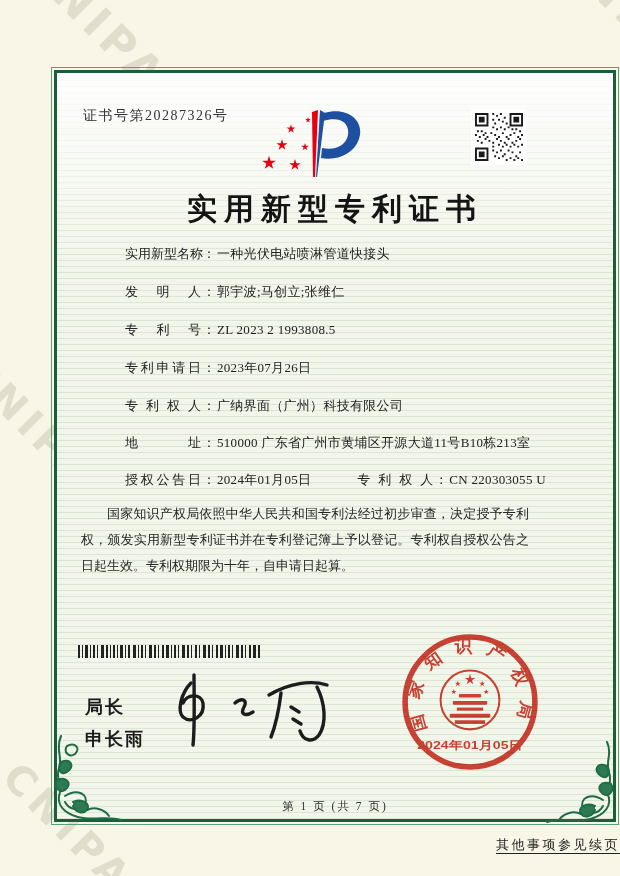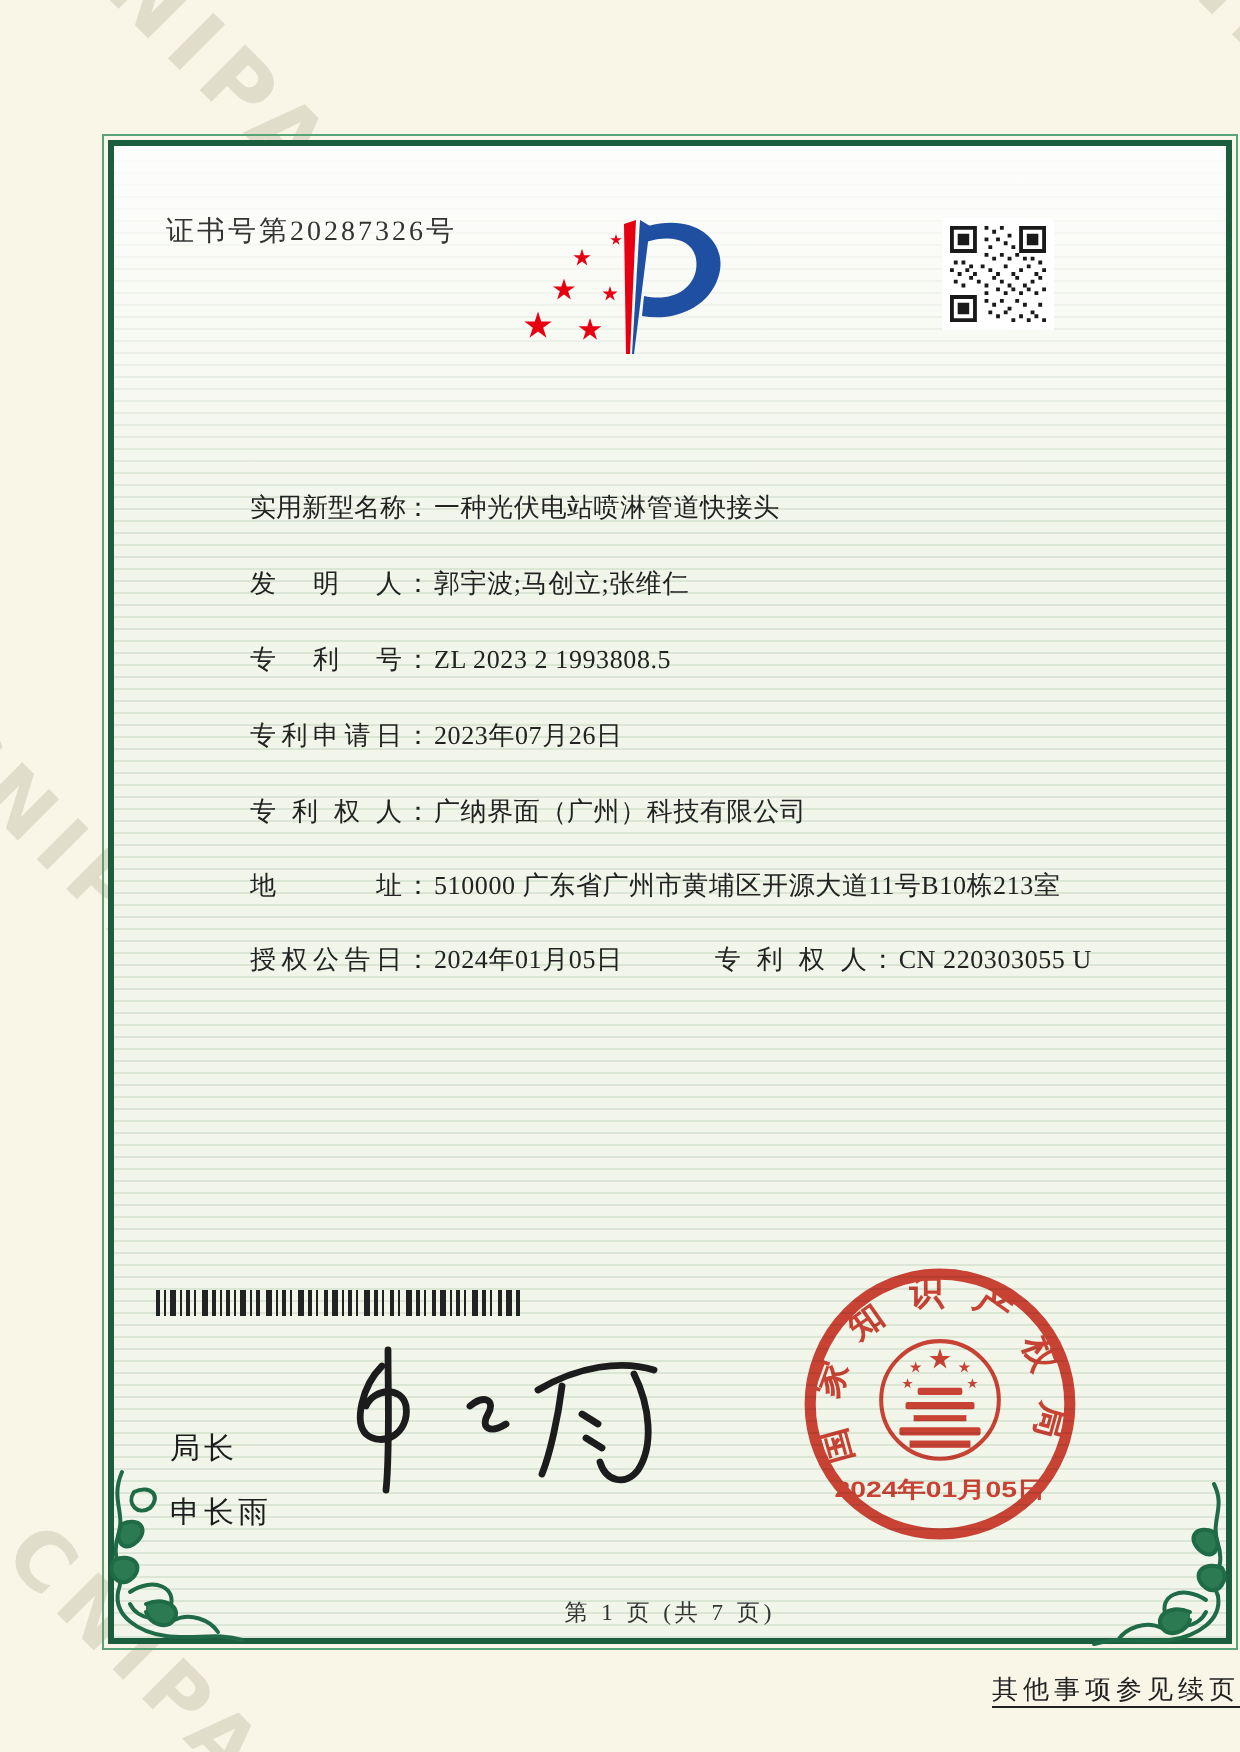--- a/index.html
+++ b/index.html
@@ -40,21 +40,21 @@
   .fvalue { font-size:13px; letter-spacing:0.3px; }
   .pair2 { margin-left:46px; }
 
   .paras { position:absolute; left:24px; top:428px; width:448px; font-size:13px;
            line-height:26px; color:#262626; text-align:justify; }
   .paras p { text-indent:2em; }
 
   .barcode { position:absolute; left:21px; top:572px; }
 
   .sig-label { position:absolute; left:28px; font-family:"Liberation Sans","DejaVu Sans",sans-serif;
-               font-weight:400; font-size:15px; color:#1c1c1c; letter-spacing:2px;margin-top:20px; }
+               font-weight:700; font-size:18px; color:#1c1c1c; letter-spacing:2px; }
   .signature { position:absolute; left:100px; top:596px; }
 
   .seal { position:absolute; left:342px; top:558px; opacity:0.95; mix-blend-mode:multiply; }
 
   .page-num { position:absolute; left:0; top:726px; width:100%; text-align:center;
               font-size:11.5px; letter-spacing:2px; color:#333; }
 
   .ornament { position:absolute; pointer-events:none; }
   .orn-bl { left:-10px; bottom:-9px; }
   .orn-br { right:-8px; bottom:-9px; transform:scaleX(-1); }
@@ -100,20 +100,21 @@
 
       <div class="qr-wrap">
         <svg width="48" height="48" viewBox="0 0 25 25">
           <path fill="#1a1a1a" fill-rule="evenodd" d="M0 0h7v7H0z M1 1h5v5H1z M2 2h3v3H2z
             M18 0h7v7h-7z M19 1h5v5h-5z M20 2h3v3h-3z
             M0 18h7v7H0z M1 19h5v5h-5z M2 20h3v3h-3z"></path>
           <path fill="#1a1a1a" d="M9 0h1v1H9z M11 1h1v1h-1z M13 0h1v1h-1z M15 2h1v1h-1z M9 3h1v1H9z M12 3h1v1h-1z M14 4h1v1h-1z M10 5h1v1h-1z M16 5h1v1h-1z M9 7h1v1H9z M11 8h1v1h-1z M13 7h1v1h-1z M15 8h1v1h-1z M17 7h1v1h-1z M19 8h1v1h-1z M21 8h1v1h-1z M23 9h1v1h-1z M1 9h1v1H1z M3 9h1v1H3z M5 10h1v1H5z M0 11h1v1H0z M2 12h1v1H2z M4 11h1v1H4z M6 12h1v1H6z M8 10h1v1H8z M10 11h1v1h-1z M12 12h1v1h-1z M14 10h1v1h-1z M16 12h1v1h-1z M18 11h1v1h-1z M20 10h1v1h-1z M22 12h1v1h-1z M24 11h1v1h-1z M1 14h1v1H1z M3 15h1v1H3z M5 13h1v1H5z M7 14h1v1H7z M9 15h1v1H9z M11 13h1v1h-1z M13 14h1v1h-1z M15 15h1v1h-1z M17 13h1v1h-1z M19 15h1v1h-1z M21 14h1v1h-1z M23 13h1v1h-1z M9 17h1v1H9z M12 16h1v1h-1z M14 17h1v1h-1z M16 16h1v1h-1z M18 17h1v1h-1z M20 16h1v1h-1z M22 17h1v1h-1z M24 16h1v1h-1z M9 19h1v1H9z M11 20h1v1h-1z M13 19h1v1h-1z M15 21h1v1h-1z M17 19h1v1h-1z M19 20h1v1h-1z M21 22h1v1h-1z M23 20h1v1h-1z M10 22h1v1h-1z M12 23h1v1h-1z M14 22h1v1h-1z M16 24h1v1h-1z M18 23h1v1h-1z M20 24h1v1h-1z M22 23h1v1h-1z M24 24h1v1h-1z"></path>
         </svg>
       </div>
 
+      <div class="title">实用新型专利证书</div>
 
       <div class="fields">
         <div class="frow" style="top:0">
           <span class="flabel">实用新型名称</span><span class="fcolon">：</span><span class="fvalue">一种光伏电站喷淋管道快接头</span>
         </div>
         <div class="frow" style="top:38px">
           <span class="flabel">发明人</span><span class="fcolon">：</span><span class="fvalue">郭宇波;马创立;张维仁</span>
         </div>
         <div class="frow" style="top:76px">
           <span class="flabel">专利号</span><span class="fcolon">：</span><span class="fvalue">ZL 2023 2 1993808.5</span>
@@ -126,20 +127,21 @@
         </div>
         <div class="frow" style="top:189px">
           <span class="flabel">地址</span><span class="fcolon">：</span><span class="fvalue">510000 广东省广州市黄埔区开源大道11号B10栋213室</span>
         </div>
         <div class="frow" style="top:226px">
           <span class="flabel">授权公告日</span><span class="fcolon">：</span><span class="fvalue">2024年01月05日</span><span class="flabel pair2">专利权人</span><span class="fcolon">：</span><span class="fvalue">CN 220303055 U</span>
         </div>
       </div>
 
       <div class="paras">
+        <p>国家知识产权局依照中华人民共和国专利法经过初步审查，决定授予专利权，颁发实用新型专利证书并在专利登记簿上予以登记。专利权自授权公告之日起生效。专利权期限为十年，自申请日起算。</p>
       </div>
 
       <svg class="barcode" width="184" height="13" viewBox="0 0 184 13">
         <path fill="#222" d="M0 0h2v13H0z M4 0h1v13H4z M7 0h3v13H7z M12 0h1v13h-1z M15 0h2v13h-2z M19 0h1v13h-1z M23 0h3v13h-3z M28 0h2v13h-2z M32 0h1v13h-1z M35 0h2v13h-2z M39 0h1v13h-1z M42 0h3v13h-3z M47 0h1v13h-1z M50 0h2v13h-2z M55 0h3v13h-3z M60 0h1v13h-1z M63 0h2v13h-2z M67 0h1v13h-1z M71 0h3v13h-3z M76 0h2v13h-2z M80 0h1v13h-1z M84 0h2v13h-2z M88 0h3v13h-3z M93 0h1v13h-1z M96 0h2v13h-2z M100 0h1v13h-1z M104 0h3v13h-3z M109 0h2v13h-2z M113 0h1v13h-1z M117 0h2v13h-2z M121 0h1v13h-1z M125 0h3v13h-3z M130 0h2v13h-2z M134 0h1v13h-1z M138 0h2v13h-2z M142 0h3v13h-3z M147 0h1v13h-1z M150 0h2v13h-2z M154 0h1v13h-1z M158 0h3v13h-3z M163 0h2v13h-2z M167 0h1v13h-1z M171 0h2v13h-2z M175 0h3v13h-3z M180 0h2v13h-2z"></path>
       </svg>
 
       <div class="sig-label" style="top:622px">局长</div>
       <div class="sig-label" style="top:654px">申长雨</div>
 
       <svg class="signature" width="190" height="95" viewBox="0 0 190 95">

